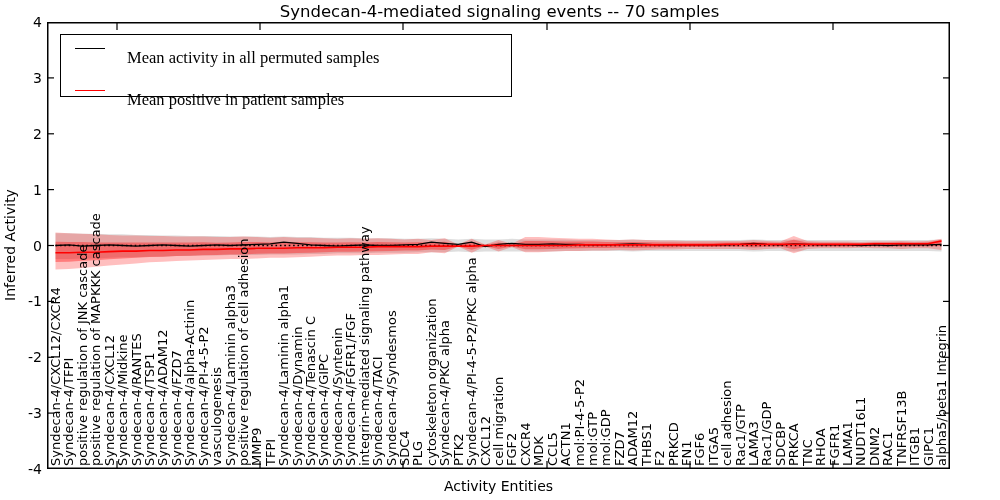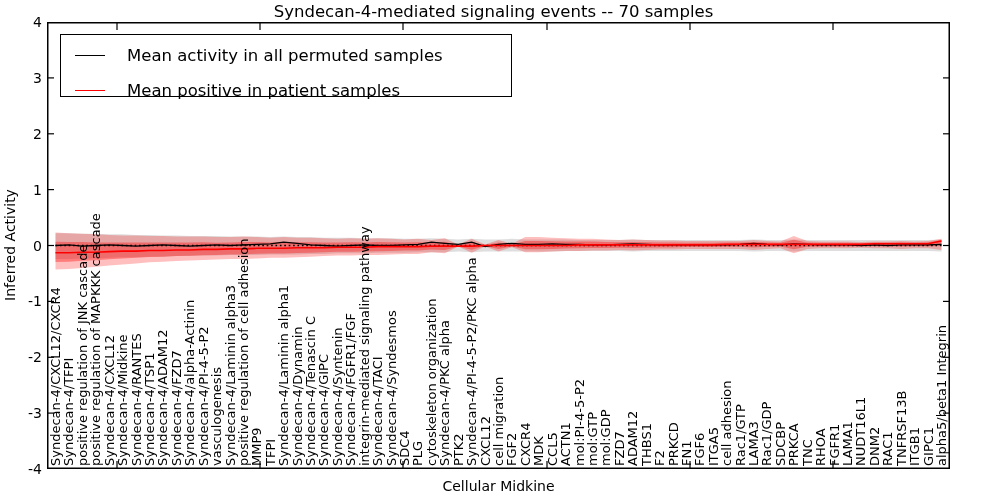--- a/index.html
+++ b/index.html
@@ -1,33 +1,33 @@
 <!DOCTYPE html>
 <html><head>
 <meta charset="utf-8">
 <style>
   html,body{margin:0;padding:0;background:#fff;}
   .figure{
     position:relative;width:1000px;height:500px;background:#ffffff;
     font-family:"DejaVu Sans","Liberation Sans",sans-serif;color:#000;overflow:hidden;
   }
-  .title{position:absolute;left:42px;top:2px;width:903px;text-align:center;
+  .title{position:absolute;left:48px;top:2px;width:903px;text-align:center;
          font-size:16.5px;white-space:nowrap;}
   .ylabel{position:absolute;left:2px;top:245px;transform-origin:0 0;
           transform:rotate(-90deg) translateX(-50%);font-size:14px;white-space:nowrap;}
   .xlabel{position:absolute;left:47px;top:478px;width:903px;text-align:center;font-size:14px;}
   .plot{position:absolute;left:47px;top:22px;width:903px;height:447px;}
   .plot svg{position:absolute;left:0;top:0;}
   .ytick{position:absolute;left:0;width:42px;text-align:right;font-size:14px;
          line-height:18px;height:18px;}
   .xlbl{position:absolute;height:13px;line-height:13px;font-size:13px;white-space:nowrap;
         transform-origin:0 100%;transform:rotate(-90deg);z-index:5;}
   .legend{position:absolute;left:60px;top:34px;width:452px;height:63px;background:#fff;
           border:1.6px solid #000;z-index:10;box-sizing:border-box;}
-  .legend-row{display:flex;align-items:center;height:29px;margin-top:6px;}
+  .legend-row{display:flex;align-items:flex-start;height:29px;margin-top:13px;font-family:Liberation Serif, serif;}
   .legend-swatch{display:inline-block;width:30px;height:0;border-top:1.6px solid #000;
                  margin-left:14px;flex:none;}
   .legend-label{margin-left:22px;font-size:16.5px;white-space:nowrap;}
 </style>
 </head>
 <body>
 
 <div class="figure">
   <div class="title">Syndecan-4-mediated signaling events -- 70 samples</div>
   <div class="ylabel">Inferred Activity</div>
@@ -145,21 +145,21 @@
       <div class="xlbl" style="left: 840.606px; top: 453px;">FGFR1</div>
       <div class="xlbl" style="left: 854.03px; top: 453px;">LAMA1</div>
       <div class="xlbl" style="left: 867.455px; top: 453px;">NUDT16L1</div>
       <div class="xlbl" style="left: 880.879px; top: 453px;">DNM2</div>
       <div class="xlbl" style="left: 894.303px; top: 453px;">RAC1</div>
       <div class="xlbl" style="left: 907.727px; top: 453px;">TNFRSF13B</div>
       <div class="xlbl" style="left: 921.152px; top: 453px;">ITGB1</div>
       <div class="xlbl" style="left: 934.576px; top: 453px;">GIPC1</div>
       <div class="xlbl" style="left: 948px; top: 453px;">alpha5/beta1 Integrin</div>
     </div>
-  <div class="xlabel">Cellular Midkine</div>
+  <div class="xlabel">Activity Entities</div>
 
   <div class="legend">
     <div class="legend-row">
       <span class="legend-swatch" style="border-top-color: rgb(0, 0, 0);"></span>
       <span class="legend-label">Mean activity in all permuted samples</span>
     </div>
     <div class="legend-row">
       <span class="legend-swatch" style="border-top-color: rgb(255, 0, 0);"></span>
       <span class="legend-label">Mean positive in patient samples</span>
     </div>

